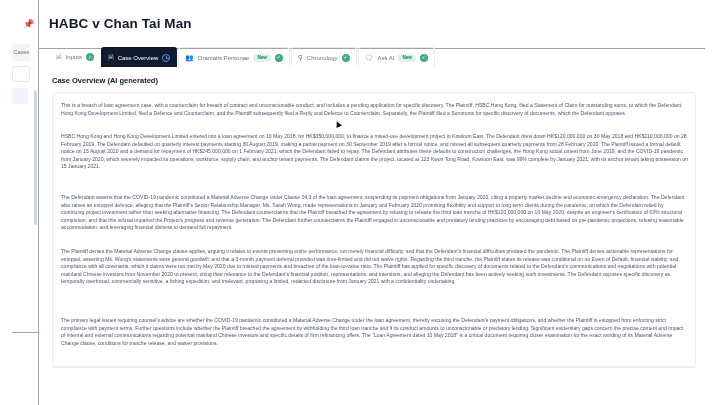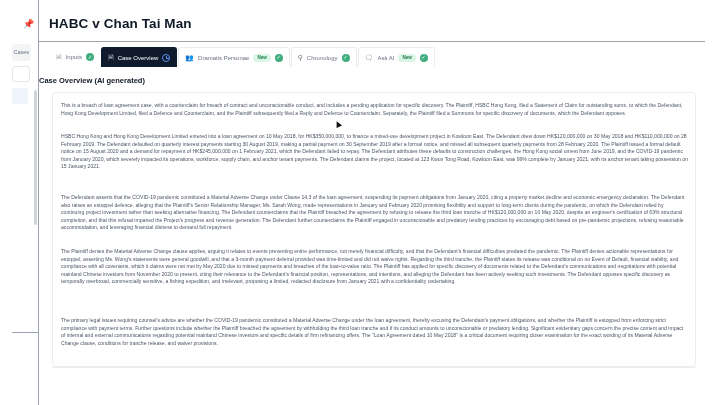--- a/index.html
+++ b/index.html
@@ -7,34 +7,34 @@
     body { font-family: "Liberation Sans", sans-serif; color: #1f2937; position: relative; }
 
     .sidebar { position: absolute; left: 0; top: 0; width: 39px; height: 405px; background: #fff; border-right: 1px solid #9ca3af; }
     .pin { position: absolute; left: 23px; top: 19px; font-size: 9px; color: #374151; }
     .sb-cases { position: absolute; left: 12px; top: 44px; width: 19px; height: 17px; background: #f3f4f6; border-radius: 3px; font-size: 5.5px; color: #6b7280; line-height: 17px; text-align: right; padding-right: 2px; overflow: hidden; white-space: nowrap; }
     .sb-box1 { position: absolute; left: 12px; top: 66px; width: 18px; height: 16px; border: 1px solid #e5e7eb; border-radius: 3px; }
     .sb-box2 { position: absolute; left: 12px; top: 88px; width: 16px; height: 16px; background: #eef4fc; border-radius: 3px; }
     .sb-scroll { position: absolute; left: 34px; top: 90px; width: 3px; height: 135px; background: #d1d5db; border-radius: 2px; }
     .sb-rule { position: absolute; left: 12px; top: 332px; width: 27px; height: 1px; background: #9ca3af; }
 
-    .header { position: absolute; left: 39px; top: 0; width: 666px; height: 42px; border-bottom: 1px solid #a3a3a3; }
+    .header { position: absolute; left: 39px; top: 0; width: 666px; height: 49px; border-bottom: 1px solid #a3a3a3; }
     .title { position: absolute; left: 10px; top: 16px; font-size: 13.5px; font-weight: bold; color: #111827; letter-spacing: 0.1px; }
 
     .tabs { position: absolute; left: 50px; top: 47px; height: 20px; display: flex; align-items: center; }
     .tab { height: 20px; display: flex; align-items: center; padding: 0 6px; font-size: 6px; color: #6b7280; border: 1px solid #ececec; border-bottom: none; border-radius: 3px 3px 0 0; margin-right: 1px; gap: 4px; white-space: nowrap; }
     .tab.plain { border: none; }
     .tab.active { background: #0f1b2d; color: #ffffff; border-color: #0f1b2d; }
     .tab-icon { font-size: 7px; line-height: 1; }
     .check { width: 8px; height: 8px; border-radius: 50%; background: #3fae7e; display: inline-flex; align-items: center; justify-content: center; color: #fff; font-size: 5px; line-height: 1; }
     .clock { width: 8px; height: 8px; border-radius: 50%; border: 1px solid #5b8def; display: inline-block; position: relative; }
     .clock::after { content: ""; position: absolute; left: 2.5px; top: 1px; width: 2px; height: 2px; border-left: 1px solid #5b8def; border-bottom: 1px solid #5b8def; }
     .badge-new { background: #d9f5e6; color: #1f7a4d; font-size: 4.5px; font-weight: bold; padding: 1.5px 4px; border-radius: 6px; }
 
-    .section-title { position: absolute; left: 39px; top: 76px; font-size: 7.5px; font-weight: bold; color: #111827; }
+    .section-title { position: absolute; left: 52px; top: 76px; font-size: 7.5px; font-weight: bold; color: #111827; }
 
     .card { position: absolute; left: 52px; top: 92px; width: 644px; height: 275px; border: 1px solid #ececec; border-radius: 4px; background: #fff; }
     .card p { position: absolute; left: 8px; width: 627px; font-size: 5.1px; line-height: 7.6px; color: #4b5563; }
     .divider { position: absolute; left: 52px; top: 367px; width: 644px; height: 1px; background: #ececec; }
 
     .cursor { position: absolute; left: 335px; top: 121px; width: 0; height: 0; border-left: 3px solid transparent; border-right: 3px solid transparent; border-bottom: 6px solid #111; transform: rotate(-25deg); }
   </style>
 </head>
 <body>
 

